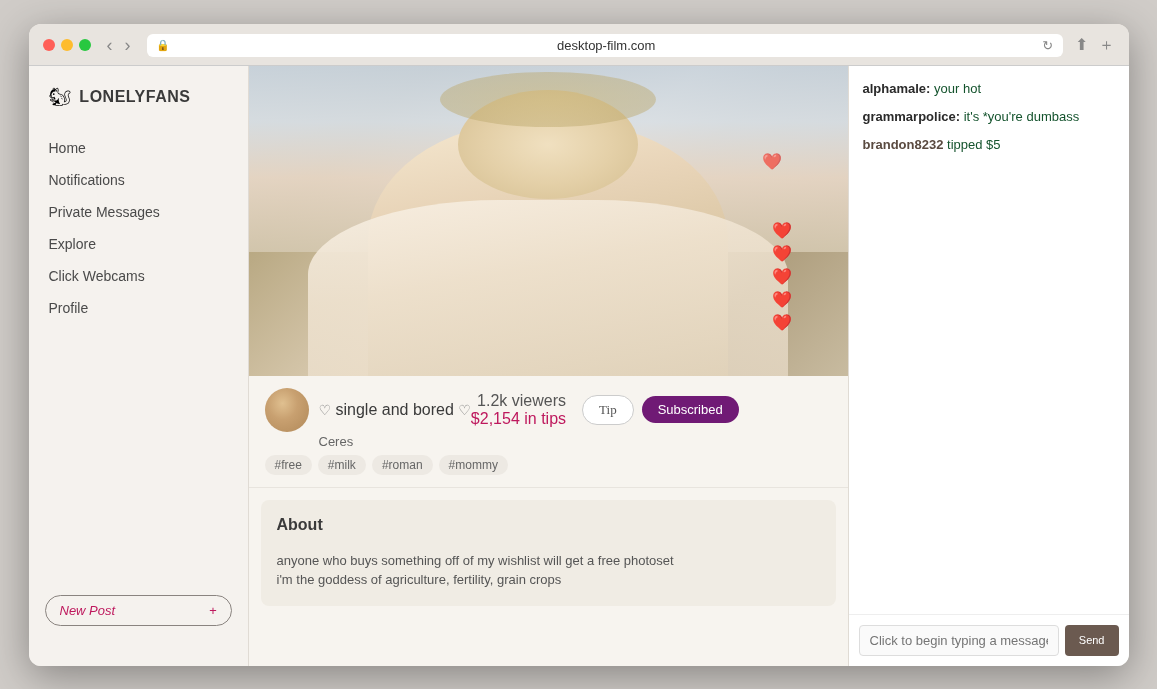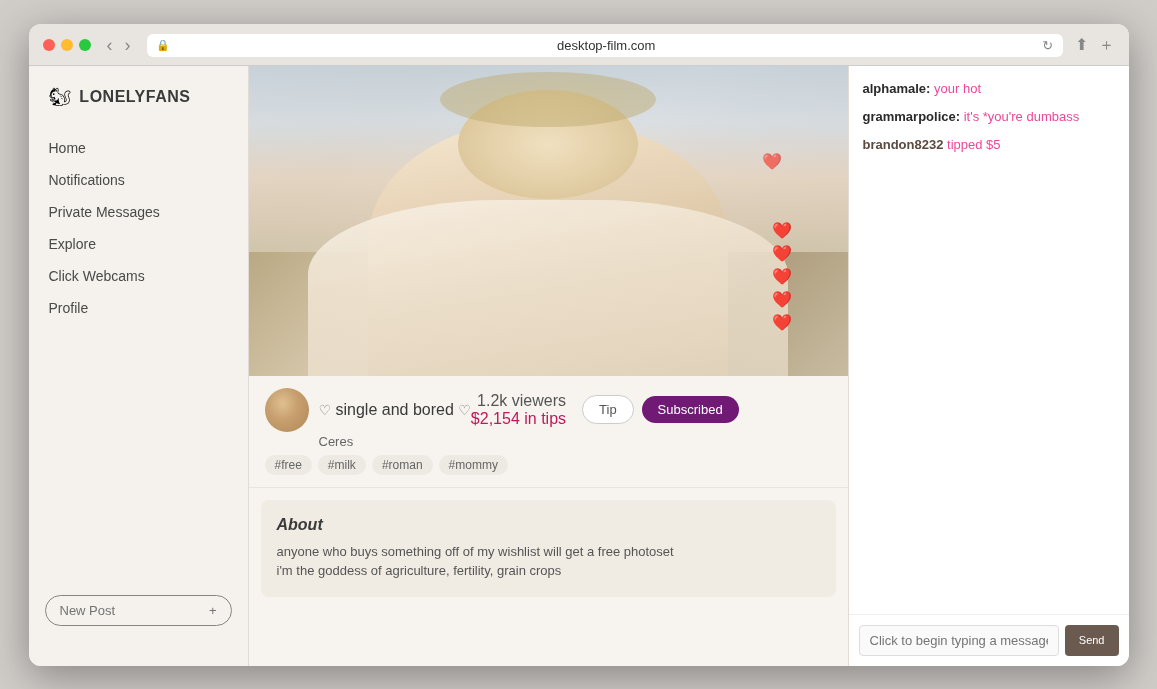--- a/index.html
+++ b/index.html
@@ -124,25 +124,26 @@
       cursor: pointer;
     }
 
     .new-post-btn {
       margin: 0 16px 20px;
       background: transparent;
       border: 1px solid #8a8480;
       border-radius: 20px;
       padding: 7px 14px;
       font-size: 13px;
-      color: #737373;
+      color: #be185d;
       cursor: pointer;
       display: flex;
       align-items: flex-start;
       justify-content: space-between;
+      font-style: italic;
     }
 
     
     .main-content {
       flex: 1;
       background: #f7f4ef;
       overflow-y: auto;
       border-right: 1px solid #e0dbd4;
     }
 
@@ -283,20 +284,21 @@
     }
 
     .tip-btn {
       background: white;
       border: 1px solid #ccc;
       border-radius: 20px;
       padding: 6px 16px;
       font-size: 13px;
       color: #555;
       cursor: pointer;
+      font-family: Liberation Serif, serif;
     }
 
     .subscribed-btn {
       background: #701a75;
       border: none;
       border-radius: 20px;
       padding: 6px 16px;
       font-size: 13px;
       color: white;
       cursor: pointer;
@@ -324,22 +326,21 @@
       margin: 12px;
       background: #f0ece4;
       border-radius: 8px;
       padding: 16px;
     }
 
     .about-title {
       font-size: 16px;
       font-weight: 600;
       color: #3a3a3a;
-      margin-bottom: 8px;
-      font-style: italic;
+      margin-bottom: 17px;
     }
 
     .about-text {
       font-size: 13px;
       color: #555;
       line-height: 1.5;
     }
 
     
     .chat-panel {
@@ -363,21 +364,21 @@
       color: #333;
     }
 
     .chat-username {
       font-weight: 700;
       color: #2a2a2a;
     }
 
     .chat-username.tipped { color: #5a4a40; }
 
-    .chat-text { color: #ec4899; }
+    .chat-text { color: #14532d; }
 
     .chat-input-area {
       padding: 10px;
       border-top: 1px solid #eee;
       display: flex;
       gap: 6px;
     }
 
     .chat-input {
       flex: 1;

